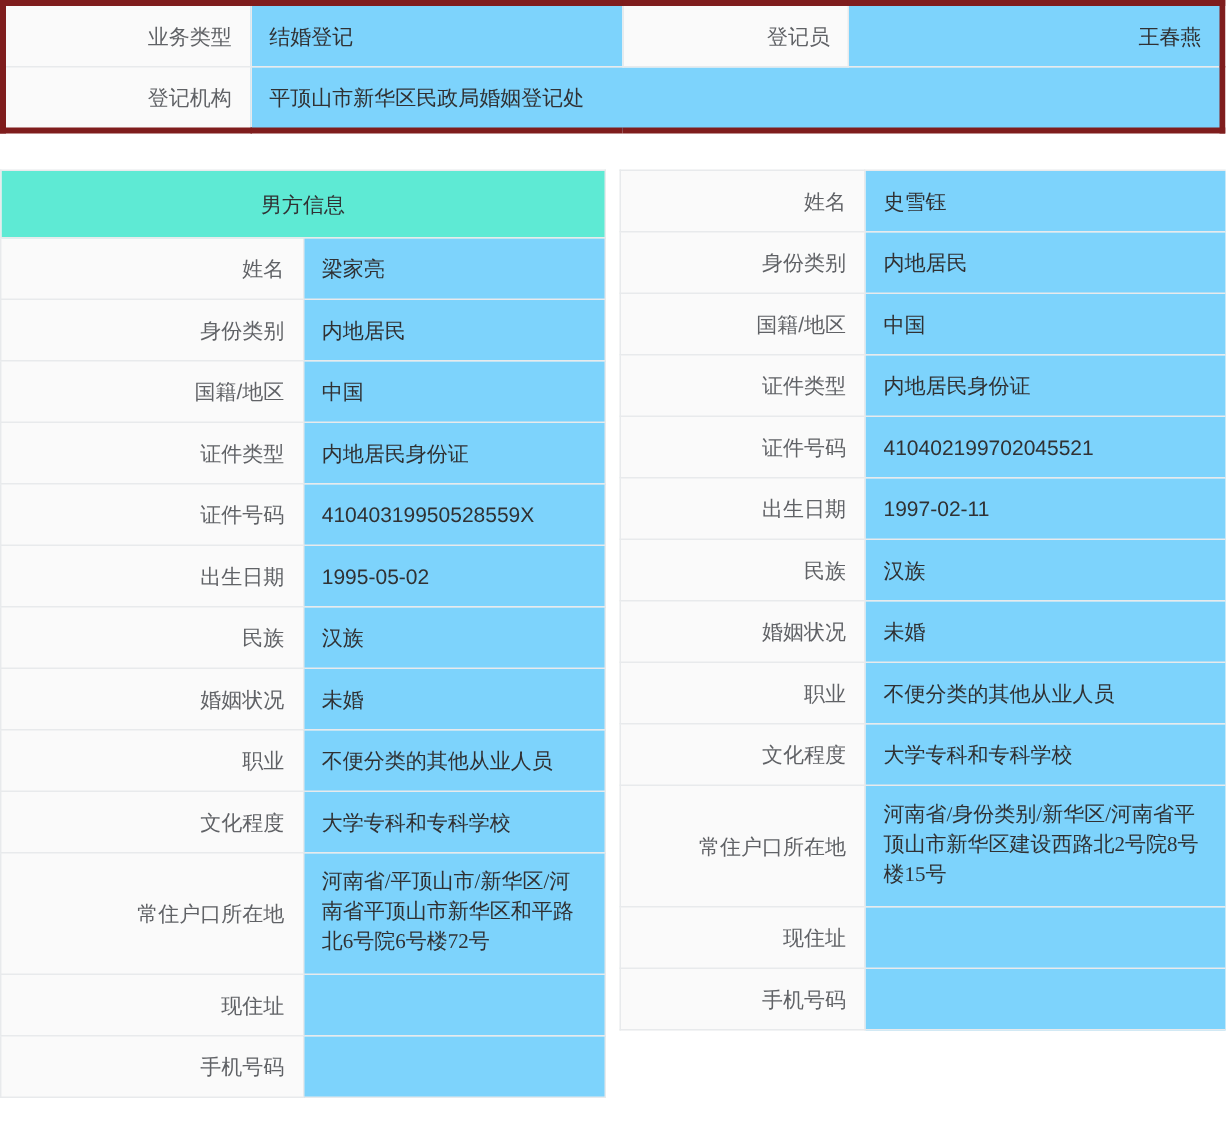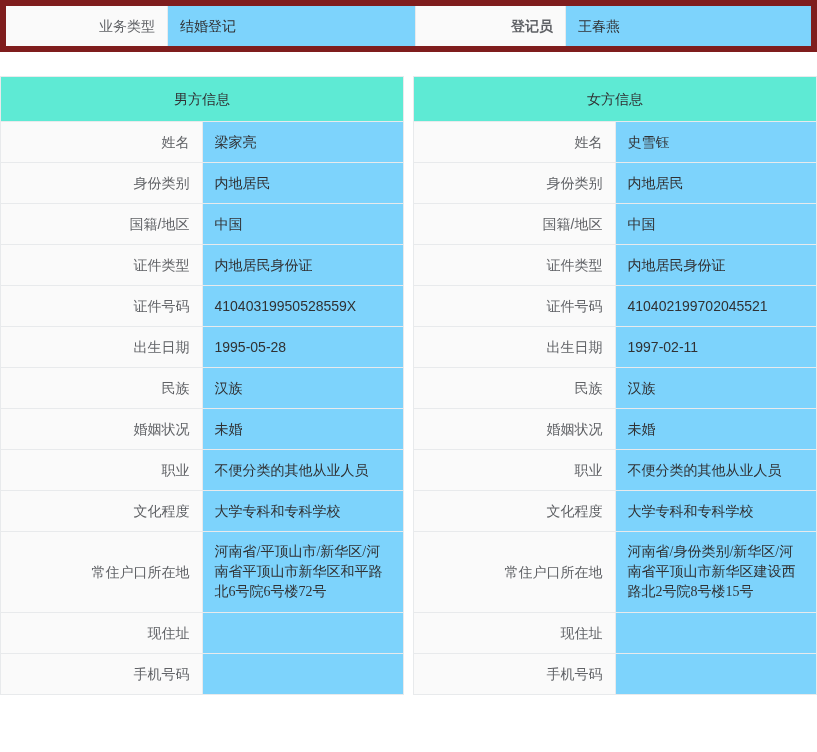--- a/index.html
+++ b/index.html
@@ -18,21 +18,21 @@
   .page {
     width: 817px;
     padding: 0;
     box-sizing: border-box;
   }
 
   
   table.tbl {
     border-collapse: collapse;
     table-layout: fixed;
-    border: 6px solid #7f1d1d;
+    border: 4px solid #7f1d1d;
   }
   table.top {
     width: 817px;
     margin: 0;
   }
   table.tbl td {
     border: 1px solid #e8eaec;
     padding: 10px 12px;
     vertical-align: middle;
     line-height: 20px;
@@ -47,22 +47,22 @@
   td.val {
     background: #7dd3fc;
     color: #303133;
     text-align: left;
     word-break: break-all;
   }
 
   
   table.top td.c1 { width: 163px; }
   table.top td.c2 { width: 245px; }
-  table.top td.c3 { width: 149px; font-weight: bold; }
-  table.top td.c4 { width: 246px; }
+  table.top td.c3 { width: 149px; }
+  table.top td.c4 { width: 246px; text-align: right; }
 
   
   .parties {
     display: flex;
     gap: 9px;
     margin-top: 24px;
     width: 817px;
     box-sizing: border-box;
   }
   .party {
@@ -99,20 +99,24 @@
 <div class="page">
 
   <table class="tbl top">
     <tbody>
       <tr>
         <td class="lbl c1">业务类型</td>
         <td class="val c2">结婚登记</td>
         <td class="lbl c3">登记员</td>
         <td class="val c4">王春燕</td>
       </tr>
+      <tr>
+        <td class="lbl c1">登记机构</td>
+        <td class="val" colspan="3">平顶山市新华区民政局婚姻登记处</td>
+      </tr>
     </tbody>
   </table>
 
   <div class="parties">
 
     <div class="party">
       <table class="tbl party-tbl">
         <tbody>
           <tr>
             <td class="head" colspan="2">男方信息</td>
@@ -132,21 +136,21 @@
           <tr>
             <td class="lbl">证件类型</td>
             <td class="val">内地居民身份证</td>
           </tr>
           <tr>
             <td class="lbl">证件号码</td>
             <td class="val">41040319950528559X</td>
           </tr>
           <tr>
             <td class="lbl">出生日期</td>
-            <td class="val">1995-05-28</td>
+            <td class="val">1995-05-02</td>
           </tr>
           <tr>
             <td class="lbl">民族</td>
             <td class="val">汉族</td>
           </tr>
           <tr>
             <td class="lbl">婚姻状况</td>
             <td class="val">未婚</td>
           </tr>
           <tr>
@@ -170,23 +174,20 @@
             <td class="val empty"></td>
           </tr>
         </tbody>
       </table>
     </div>
 
     <div class="party">
       <table class="tbl party-tbl">
         <tbody>
           <tr>
-            <td class="head" colspan="2">女方信息</td>
-          </tr>
-          <tr>
             <td class="lbl">姓名</td>
             <td class="val">史雪钰</td>
           </tr>
           <tr>
             <td class="lbl">身份类别</td>
             <td class="val">内地居民</td>
           </tr>
           <tr>
             <td class="lbl">国籍/地区</td>
             <td class="val">中国</td>

